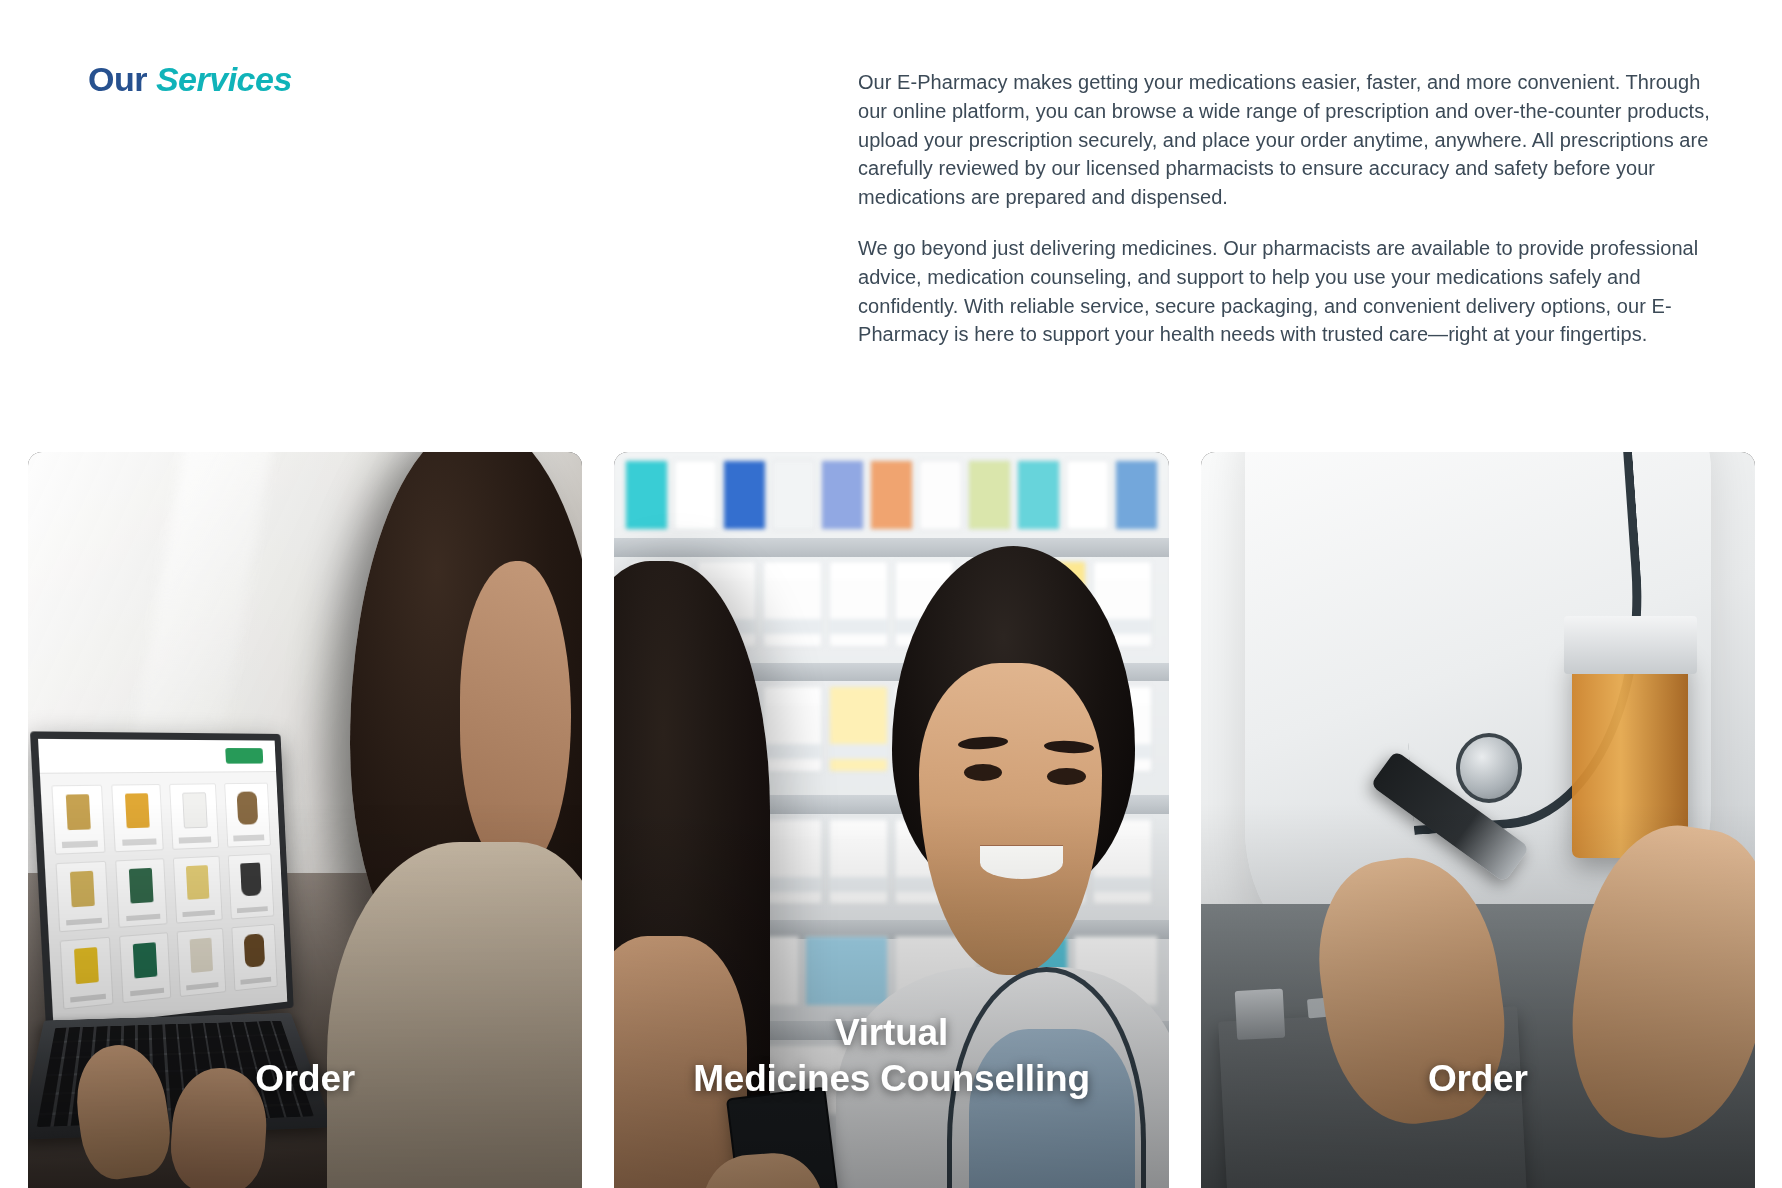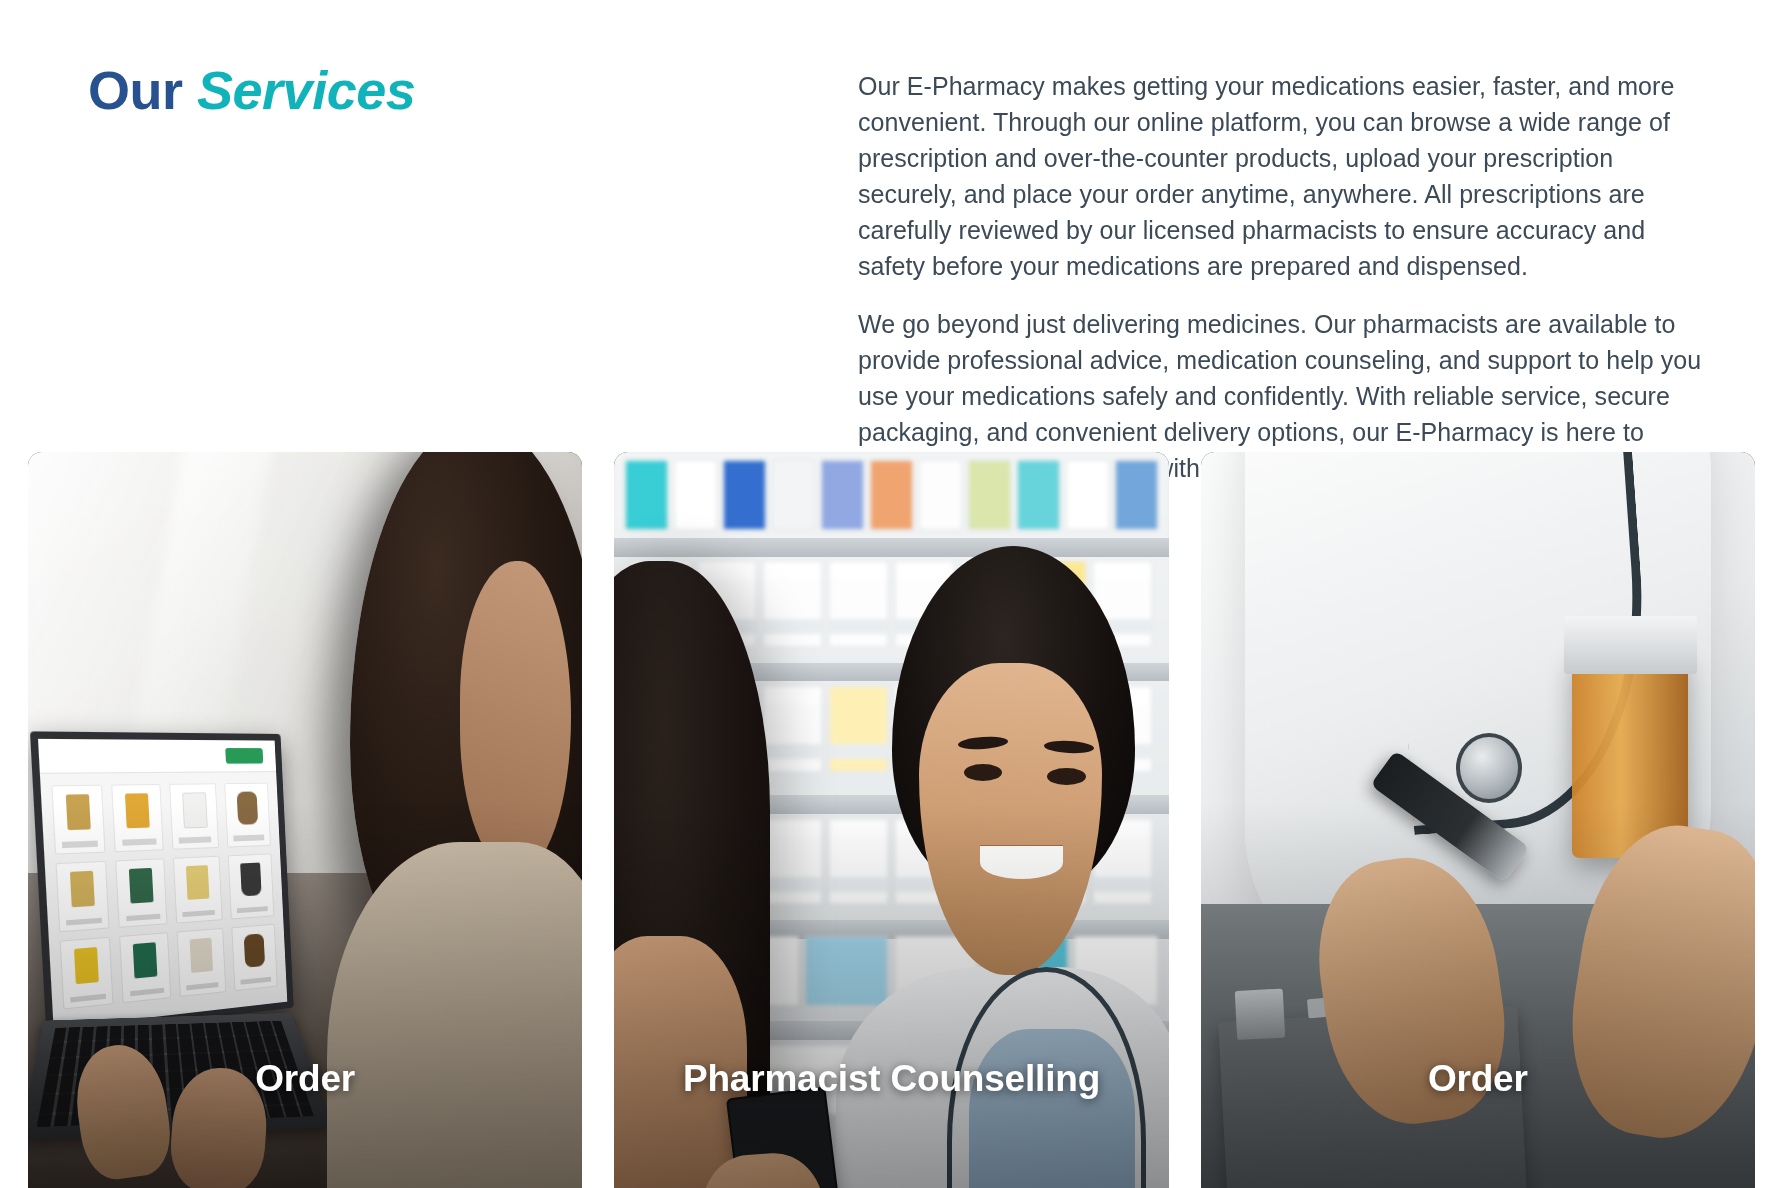--- a/index.html
+++ b/index.html
@@ -25,39 +25,39 @@
     top: 0;
     left: 0;
     width: 1782px;
     height: 400px;
   }
 
   .page-title {
     position: absolute;
     left: 88px;
     top: 62px;
-    font-size: 54px;
+    font-size: 34px;
     font-weight: 700;
     letter-spacing: -0.5px;
     line-height: 1.05;
     white-space: nowrap;
   }
   .title-primary { color: #27518f; }
   .title-accent  { color: #10b3b9; font-style: italic; }
 
   .intro-block {
     position: absolute;
     left: 858px;
     top: 68px;
     width: 858px;
   }
 
   .intro-p {
     color: #3c4a57;
-    font-size: 25px;
+    font-size: 20px;
     line-height: 1.44;
     letter-spacing: 0.05px;
   }
   .intro-p + .intro-p { margin-top: 22px; }
 
   
   .cards {
     position: absolute;
     left: 28px;
     top: 452px;
@@ -512,21 +512,22 @@
           <div class="p2-eye r"></div>
           <div class="p2-smile"></div>
           <div class="p2-stetho"></div>
 
           <div class="p2-phone"></div>
           <div class="p2-hand"></div>
         </div>
       </div>
       <div class="card-scrim"></div>
       <div class="card-caption">
-        <span class="cap-line">Pharmacist Counselling</span>
+        <span class="cap-line">Virtual</span>
+        <span class="cap-line">Medicines Counselling</span>
       </div>
     </div>
 
     <div class="card">
       <div class="card-photo card-photo-blurlite">
         <div class="photo3">
           <div class="p3-bg"></div>
           <div class="p3-coat"></div>
           <div class="p3-stetho-tube"></div>
           <div class="p3-stetho-bell"></div>

